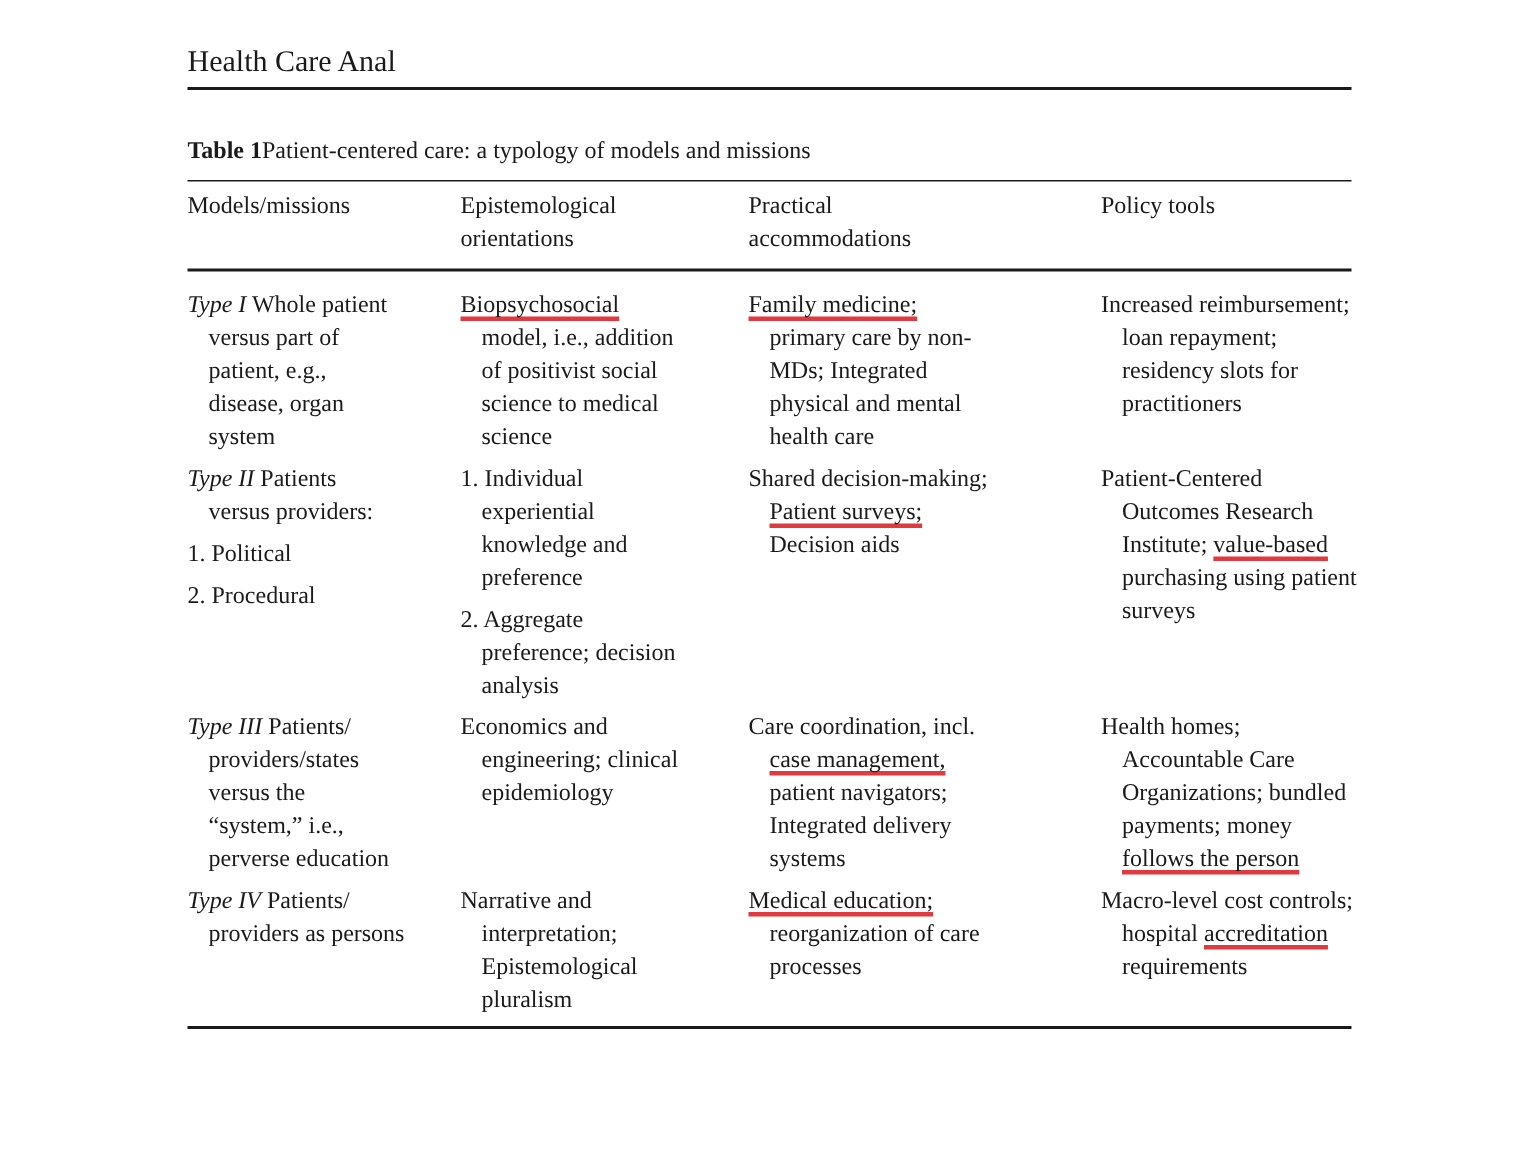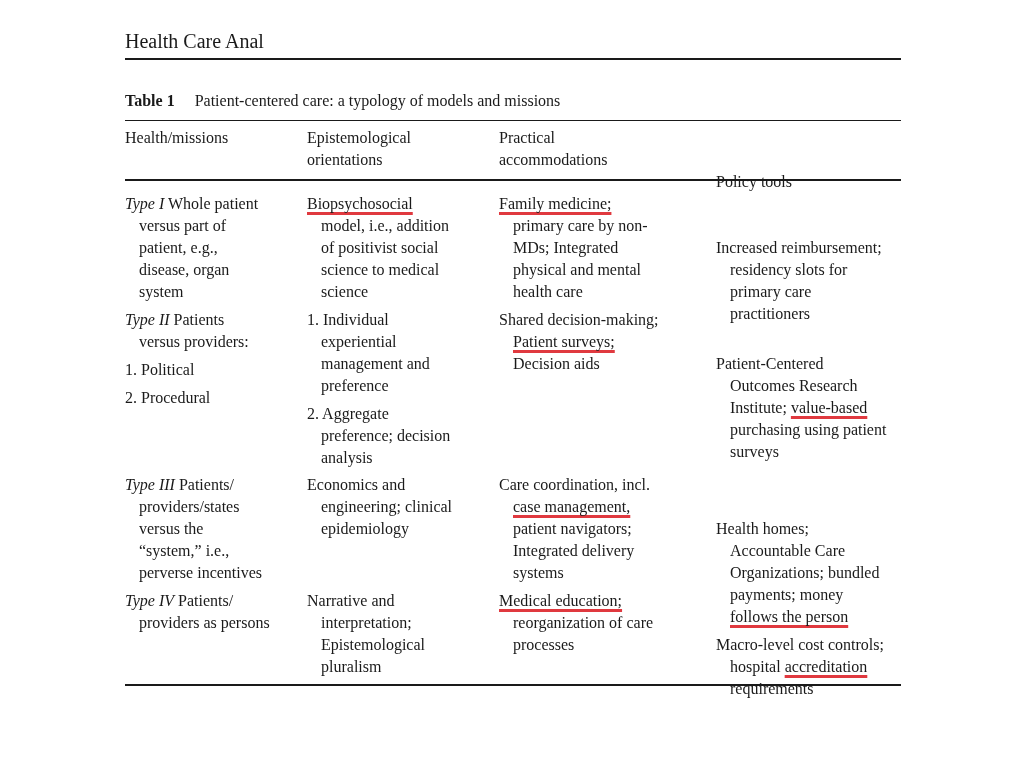--- a/index.html
+++ b/index.html
@@ -29,33 +29,33 @@
   .rule.head-top { top: 120px; height: 1px; }
   .rule.head-bottom { top: 179px; height: 2px; }
   .rule.bottom { top: 684px; height: 2px; }
 
   .caption {
     position: absolute;
     left: 125px; top: 91px;
     font-size: 16px;
     line-height: 20px;
   }
-  .caption b { font-weight: bold; margin-right: 20px; }
+  .caption b { font-weight: bold; margin-right: 0; }
 
   .cell {
     position: absolute;
     font-size: 16px;
     line-height: 22px;
   }
   .cell .line { white-space: nowrap; display: block; }
   .cell .indent { padding-left: 14px; }
   .col1 { left: 125px; }
   .col2 { left: 307px; }
   .col3 { left: 499px; }
-  .col4 { left: 716px; margin-top: 44px; }
+  .col4 { left: 734px; }
   .hdr { top: 127px; }
   i { font-style: italic; margin-top: 20px; }
 
   .red {
     text-decoration: underline;
     text-decoration-color: #e0393f;
     text-decoration-thickness: 3px;
     text-underline-offset: 3px;
   }
   .spacer { display: block; height: 6px; }
@@ -64,21 +64,21 @@
 <body>
 
 <div class="running-head">Health Care Anal</div>
 <div class="rule top"></div>
 
 <div class="caption"><b>Table 1</b><span>Patient-centered care: a typology of models and missions</span></div>
 
 <div class="rule head-top"></div>
 
 <div class="cell col1 hdr">
-  <span class="line">Health/missions</span>
+  <span class="line">Models/missions</span>
 </div>
 <div class="cell col2 hdr">
   <span class="line">Epistemological</span>
   <span class="line">orientations</span>
 </div>
 <div class="cell col3 hdr">
   <span class="line">Practical</span>
   <span class="line">accommodations</span>
 </div>
 <div class="cell col4 hdr">
@@ -103,37 +103,37 @@
 </div>
 <div class="cell col3" style="top:193px">
   <span class="line"><span class="red" style="text-decoration-color: rgb(224, 57, 63); text-align: right;">Family medicine;</span></span>
   <span class="line indent">primary care by non-</span>
   <span class="line indent">MDs; Integrated</span>
   <span class="line indent">physical and mental</span>
   <span class="line indent">health care</span>
 </div>
 <div class="cell col4" style="top:193px">
   <span class="line">Increased reimbursement;</span>
+  <span class="line indent">loan repayment;</span>
   <span class="line indent">residency slots for</span>
-  <span class="line indent">primary care</span>
   <span class="line indent">practitioners</span>
 </div>
 
 <div class="cell col1" style="top:309px">
   <span class="line"><i>Type II</i> <span>Patients</span></span>
   <span class="line indent">versus providers:</span>
   <span class="spacer"></span>
   <span class="line">1. Political</span>
   <span class="spacer"></span>
   <span class="line">2. Procedural</span>
 </div>
 <div class="cell col2" style="top:309px">
   <span class="line">1. Individual</span>
   <span class="line indent">experiential</span>
-  <span class="line indent">management and</span>
+  <span class="line indent">knowledge and</span>
   <span class="line indent">preference</span>
   <span class="spacer"></span>
   <span class="line">2. Aggregate</span>
   <span class="line indent">preference; decision</span>
   <span class="line indent">analysis</span>
 </div>
 <div class="cell col3" style="top:309px">
   <span class="line">Shared decision-making;</span>
   <span class="line indent"><span class="red" style="text-decoration-color: rgb(224, 57, 63);">Patient surveys;</span></span>
   <span class="line indent">Decision aids</span>
@@ -144,21 +144,21 @@
   <span class="line indent"><span>Institute;</span> <span class="red" style="text-decoration-color: rgb(224, 57, 63);">value-based</span></span>
   <span class="line indent">purchasing using patient</span>
   <span class="line indent">surveys</span>
 </div>
 
 <div class="cell col1" style="top:474px">
   <span class="line"><i>Type III</i> <span>Patients/</span></span>
   <span class="line indent">providers/states</span>
   <span class="line indent">versus the</span>
   <span class="line indent">“system,” i.e.,</span>
-  <span class="line indent">perverse incentives</span>
+  <span class="line indent">perverse education</span>
 </div>
 <div class="cell col2" style="top:474px">
   <span class="line">Economics and</span>
   <span class="line indent">engineering; clinical</span>
   <span class="line indent">epidemiology</span>
 </div>
 <div class="cell col3" style="top:474px">
   <span class="line">Care coordination, incl.</span>
   <span class="line indent"><span class="red" style="text-decoration-color: rgb(224, 57, 63);">case management,</span></span>
   <span class="line indent">patient navigators;</span>

